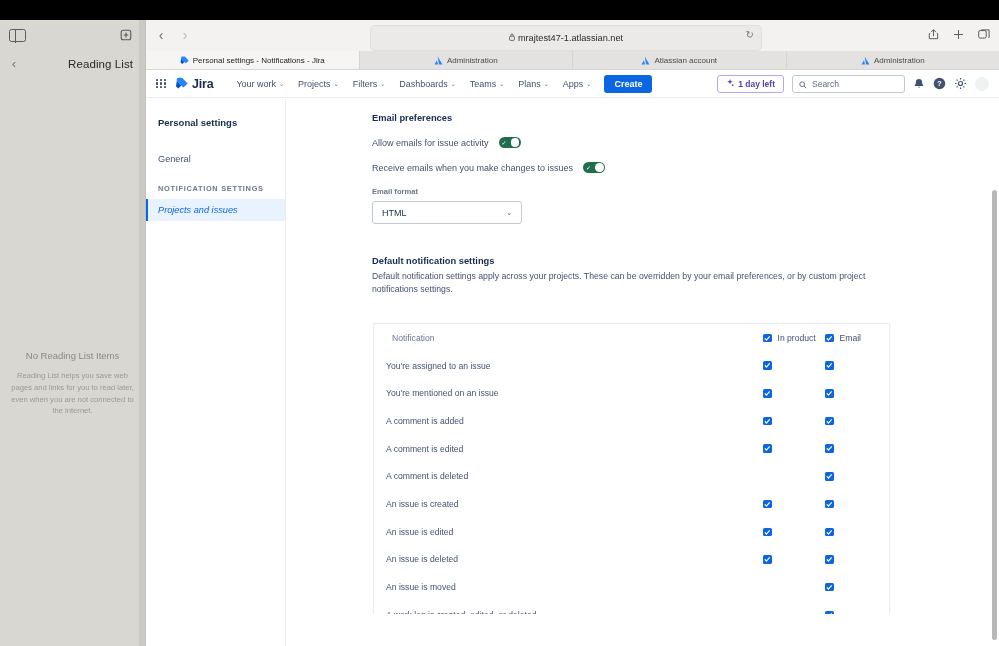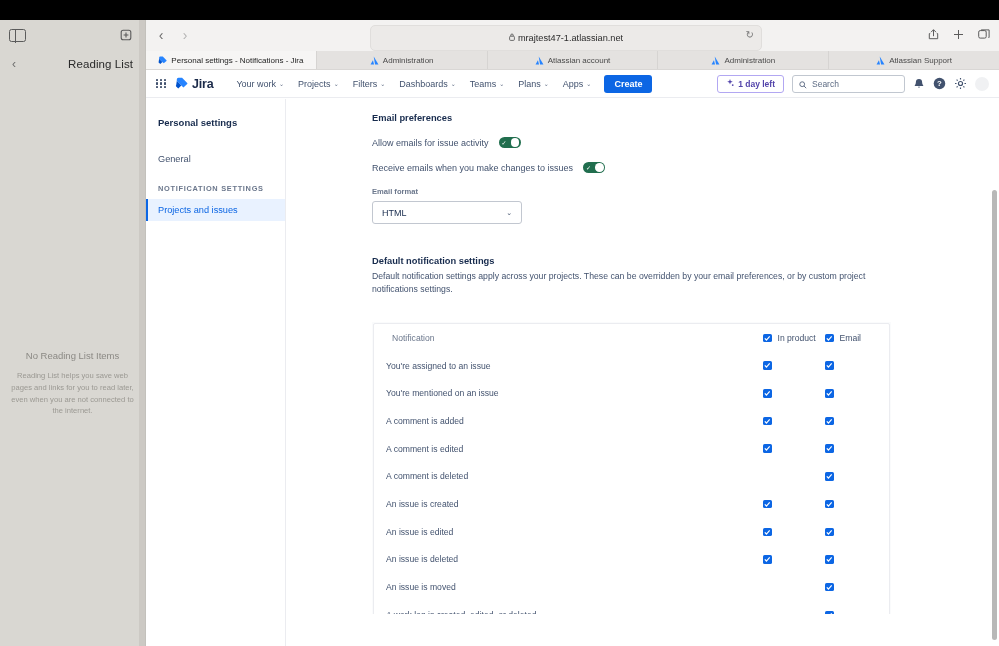--- a/index.html
+++ b/index.html
@@ -81,21 +81,21 @@
   .tn-icon { color:#42526e; display:flex; align-items:center; }
   .avatar-ghost { width:14px; height:14px; border-radius:50%; background:#f0f1f3; }
 
   
   .settings-nav { position:absolute; left:0; top:29px; width:140px; height:547px;
     border-right:1px solid #ebecf0; padding-top:18px; }
   .sn-title { font-size:9.5px; font-weight:bold; color:#172b4d; padding:0 12px 20px 12px; }
   .sn-item { font-size:9.2px; color:#42526e; padding:6px 12px; border-radius:0; }
   .sn-group { font-size:7.4px; font-weight:bold; color:#6b778c; letter-spacing:.7px;
     text-transform:uppercase; padding:14px 12px 6px 12px; }
-  .sn-item.active { background:#e9f2ff; color:#0c66e4; position:relative; }
+  .sn-item.active { background:#e9f2ff; color:#0c66e4; position:relative;font-style:italic; }
   .sn-item.active:before { content:""; position:absolute; left:0; top:0; bottom:0; width:2px; background:#0c66e4; }
 
   
   .content { position:absolute; left:140px; top:29px; right:0; bottom:0; overflow:hidden; }
   .content-inner { padding:14px 0 0 86px; }
 
   .sec-h { font-size:9.3px; font-weight:bold; color:#172b4d; margin-bottom:14px; }
   .pref-row { display:flex; align-items:center; gap:10px; margin-bottom:14px; }
   .pref-label { font-size:9px; color:#42526e; }
   .toggle { width:22px; height:11px; border-radius:6px; background:#216e4e; position:relative;
@@ -223,29 +223,20 @@
         <span>Atlassian account</span>
       </div>
       <div class="tab">
         <span class="favicon">
           <svg width="9" height="9" viewBox="0 0 16 16">
               <path d="M5.2 7.4L1 15h6.2z" fill="#2684ff"></path>
               <path d="M6.6 1L15 15H9L6.6 1z" fill="#2684ff"></path>
             </svg>
         </span>
         <span>Administration</span>
-      </div>
-      <div class="tab">
-        <span class="favicon">
-          <svg width="9" height="9" viewBox="0 0 16 16">
-              <path d="M5.2 7.4L1 15h6.2z" fill="#2684ff"></path>
-              <path d="M6.6 1L15 15H9L6.6 1z" fill="#2684ff"></path>
-            </svg>
-        </span>
-        <span>Atlassian Support</span>
       </div>
     </div>
   </div>
 
   <div class="app">
 
     <div class="topnav">
       <span class="apps-grid">
         <i></i>
           <i></i>

